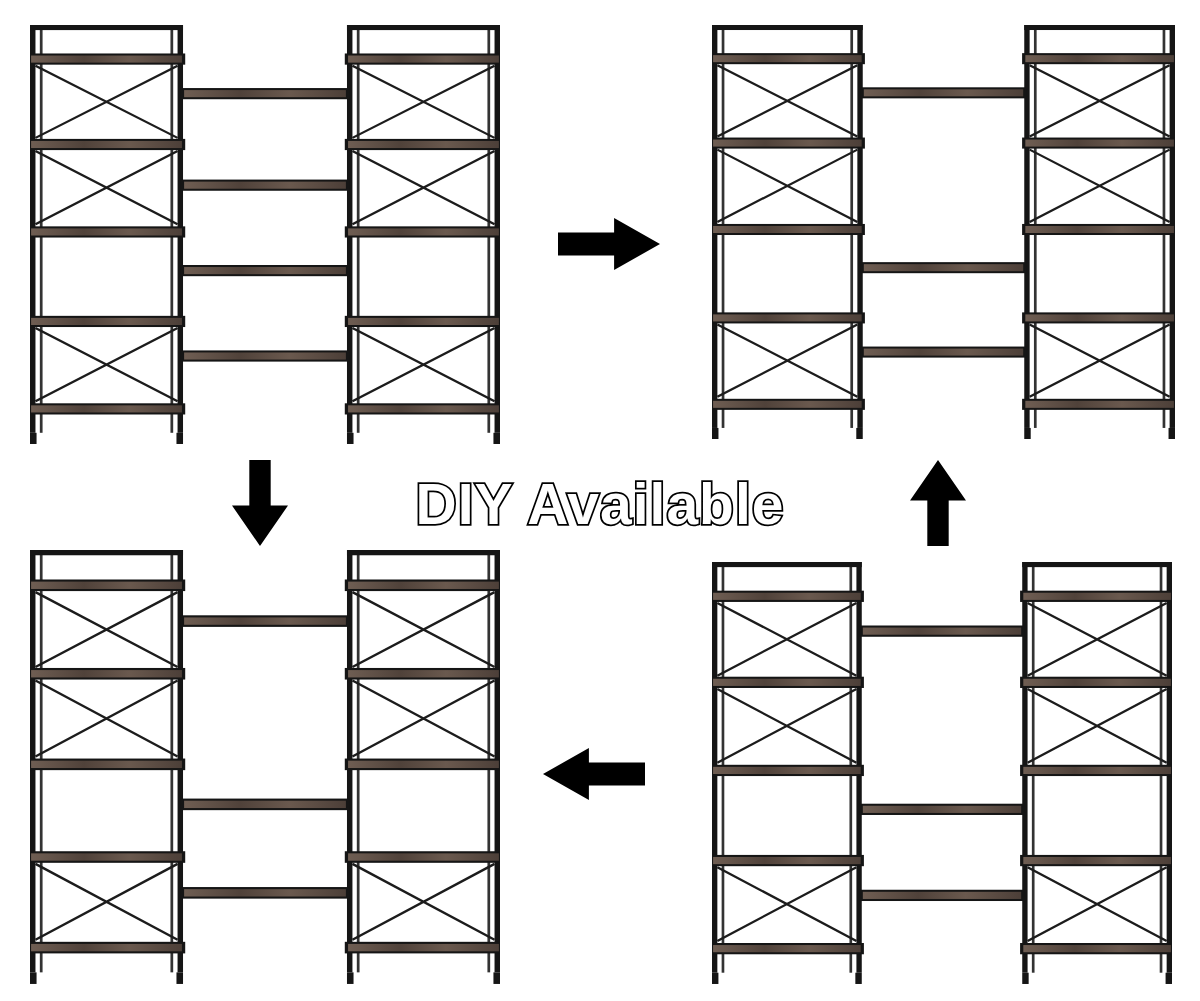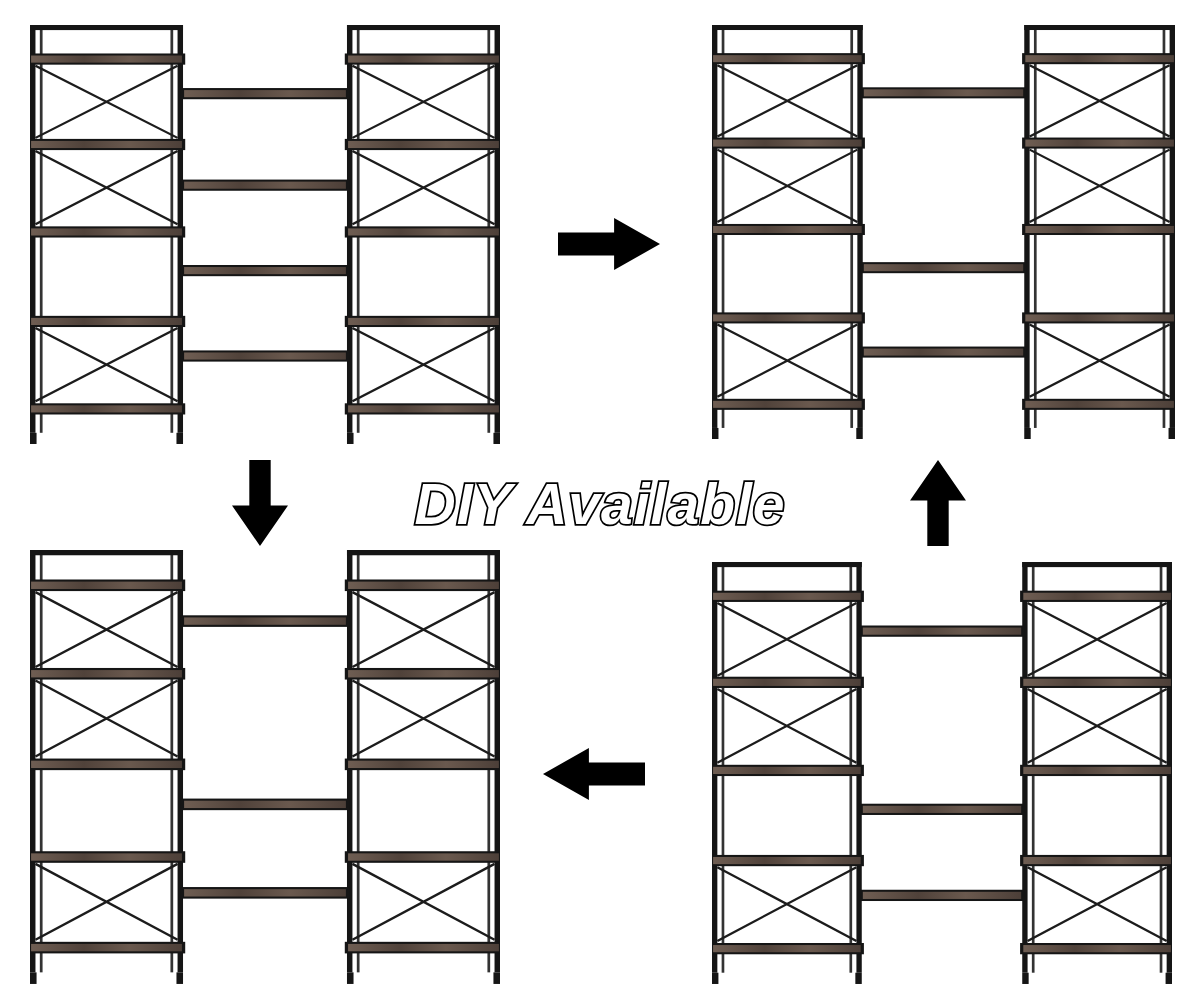--- a/index.html
+++ b/index.html
@@ -2,21 +2,20 @@
 <html style="--background: #ffffff; --frame: #151515; --wood: #5d4f47; --wood-light: #7d6c61; --arrow: #000000; --text-fill: #ffffff; --text-outline: #000000;"><head>
 <meta charset="utf-8">
 <style>
   html,body{margin:0;padding:0;background:#ffffff;}
   .canvas{
     position:relative;
     width:1200px;height:1001px;
     background:var(--background,#ffffff);
     overflow:hidden;
     font-family:"Liberation Sans", sans-serif;
-    font-style:italic;
   }
   .shelf{position:absolute;}
   .arrow{position:absolute;}
   .arrow polygon{fill:var(--arrow,#000000);}
   .title-svg{position:absolute;left:380px;top:468px;width:440px;height:76px;}
   .title-text{
     fill:var(--text-fill,#ffffff);
     stroke:var(--text-outline,#000000);
     stroke-width:3.5px;
     paint-order:stroke;

